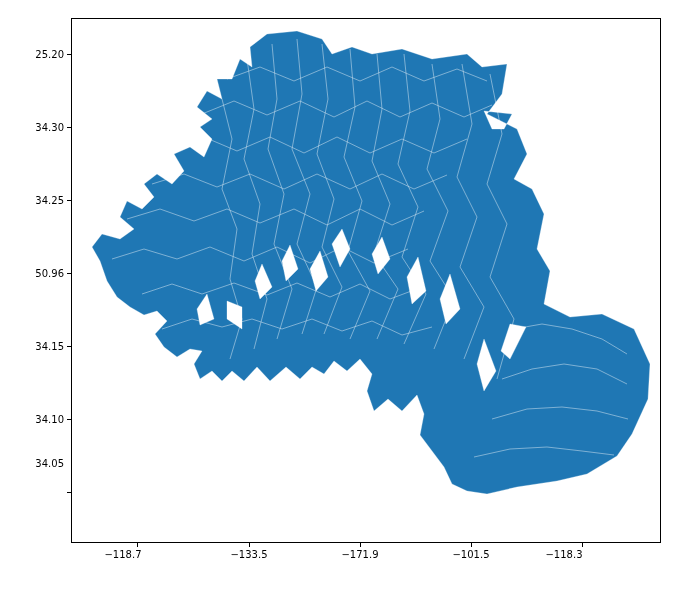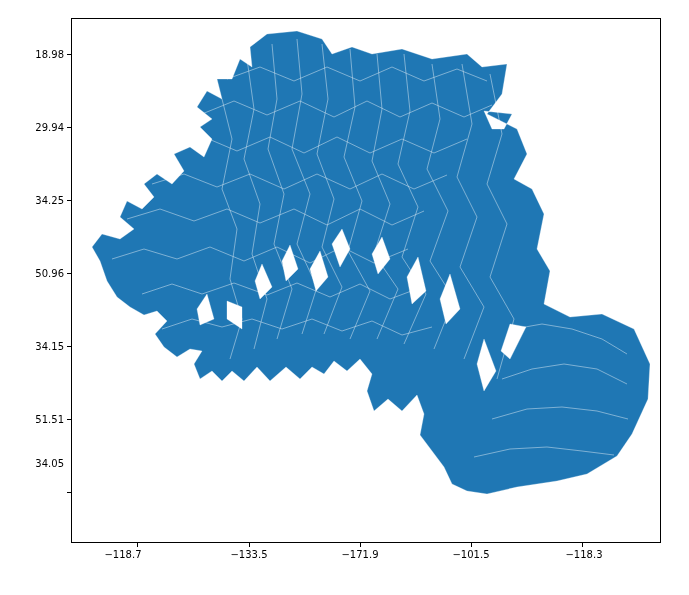--- a/index.html
+++ b/index.html
@@ -147,36 +147,36 @@
   <div class="tick xtick" style="left:249px"></div>
   <div class="xlabel" style="left:249px">−133.5</div>
 
   <div class="tick xtick" style="left:360px"></div>
   <div class="xlabel" style="left:360px">−171.9</div>
 
   <div class="tick xtick" style="left:471px"></div>
   <div class="xlabel" style="left:471px">−101.5</div>
 
   <div class="tick xtick" style="left:582px"></div>
-  <div class="xlabel" style="left:584px">−118.3</div>
+  <div class="xlabel" style="left:564px">−118.3</div>
 
   <div class="tick ytick" style="top:492px"></div>
   <div class="ylabel" style="top:463px">34.05</div>
 
   <div class="tick ytick" style="top:419px"></div>
-  <div class="ylabel" style="top:419px">51.51</div>
+  <div class="ylabel" style="top:419px">34.10</div>
 
   <div class="tick ytick" style="top:346px"></div>
   <div class="ylabel" style="top:346px">34.15</div>
 
   <div class="tick ytick" style="top:273px"></div>
   <div class="ylabel" style="top:273px">50.96</div>
 
   <div class="tick ytick" style="top:200px"></div>
   <div class="ylabel" style="top:200px">34.25</div>
 
   <div class="tick ytick" style="top:127px"></div>
-  <div class="ylabel" style="top:127px">29.94</div>
+  <div class="ylabel" style="top:127px">34.30</div>
 
   <div class="tick ytick" style="top:54px"></div>
-  <div class="ylabel" style="top:54px">18.98</div>
+  <div class="ylabel" style="top:54px">25.20</div>
 
 </div>
 
 </body></html>

